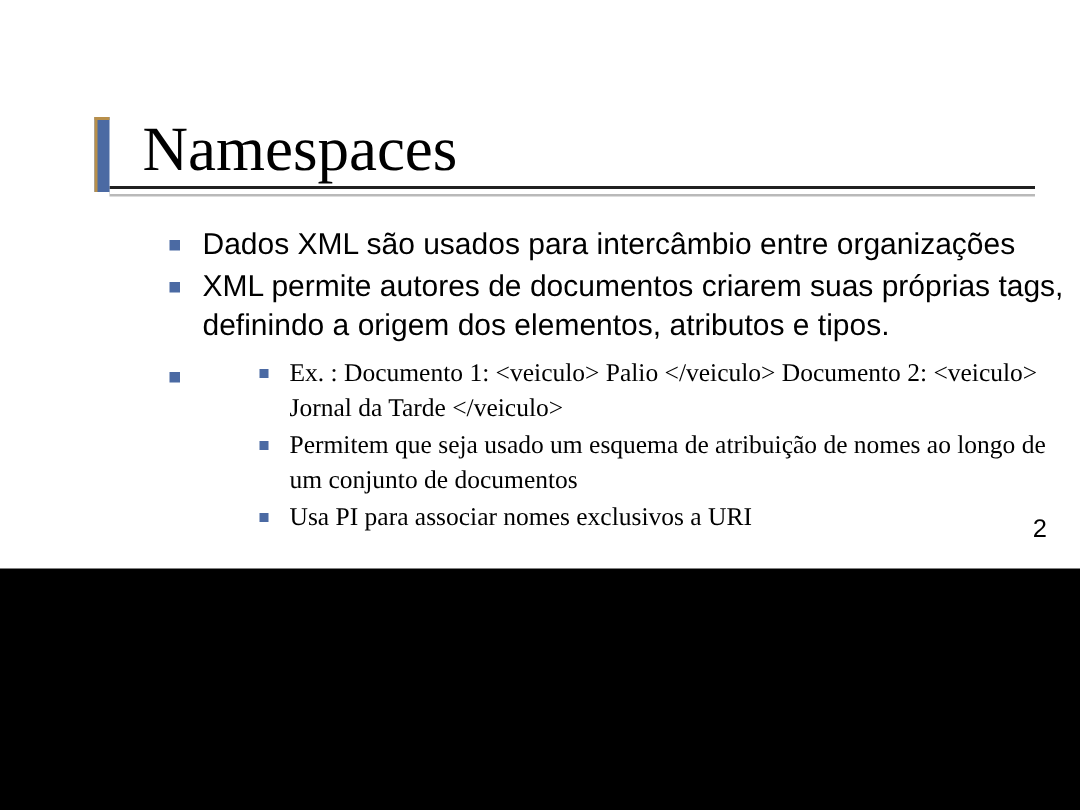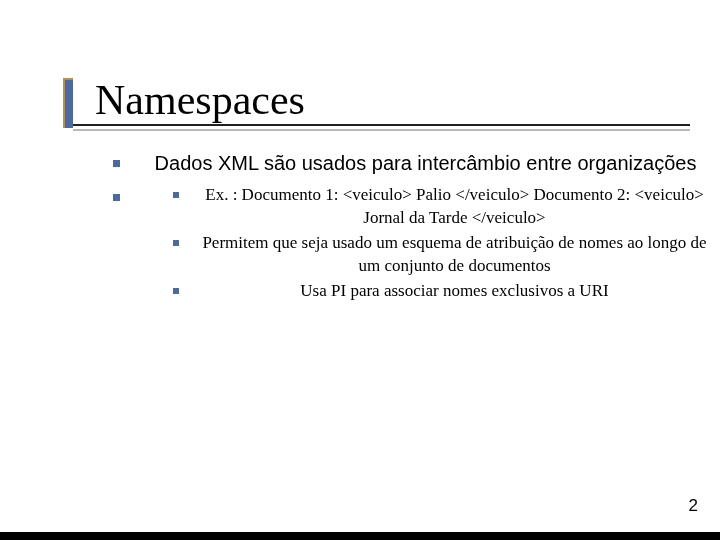--- a/index.html
+++ b/index.html
@@ -7,21 +7,21 @@
     padding: 0;
     width: 720px;
     height: 540px;
     background: #000;
     font-family: Verdana, Geneva, sans-serif;
     overflow: hidden;
   }
   .slide {
     position: relative;
     width: 720px;
-    height: 532px;
+    height: 379px;
     background: #fff;
     box-sizing: border-box;
   }
   .title-wrap {
     position: absolute;
     left: 63px;
     top: 78px;
     right: 30px;
   }
   .accent-bar {
@@ -47,21 +47,20 @@
     margin-left: 10px;
     border-top: 2px solid #202020;
     height: 3px;
     box-shadow: 0 2px 0 #b9b9b9;
   }
   .body {
     position: absolute;
     left: 95px;
     top: 150px;
     right: 4px;
-    text-align: center;
   }
   ul.lvl1 {
     list-style: none;
     margin: 0;
     padding: 0;
   }
   ul.lvl1 > li {
     position: relative;
     padding-left: 40px;
     font-size: 20px;
@@ -116,20 +115,21 @@
 
   <div class="title-wrap">
     <div class="accent-bar"></div>
     <h1 class="title">Namespaces</h1>
     <div class="underline"></div>
   </div>
 
   <div class="body">
     <ul class="lvl1">
       <li><span>Dados XML são usados para intercâmbio entre organizações</span></li>
+      <li><span>XML permite autores de documentos criarem suas próprias tags, definindo a origem dos elementos, atributos e tipos.</span></li>
       <li>
         <ul class="lvl2">
           <li><span>Ex. : Documento 1: &lt;veiculo&gt; Palio &lt;/veiculo&gt; Documento 2: &lt;veiculo&gt; Jornal da Tarde &lt;/veiculo&gt;</span></li>
           <li><span>Permitem que seja usado um esquema de atribuição de nomes ao longo de um conjunto de documentos</span></li>
           <li><span>Usa PI para associar nomes exclusivos a URI</span></li>
         </ul>
       </li>
     </ul>
   </div>
 

